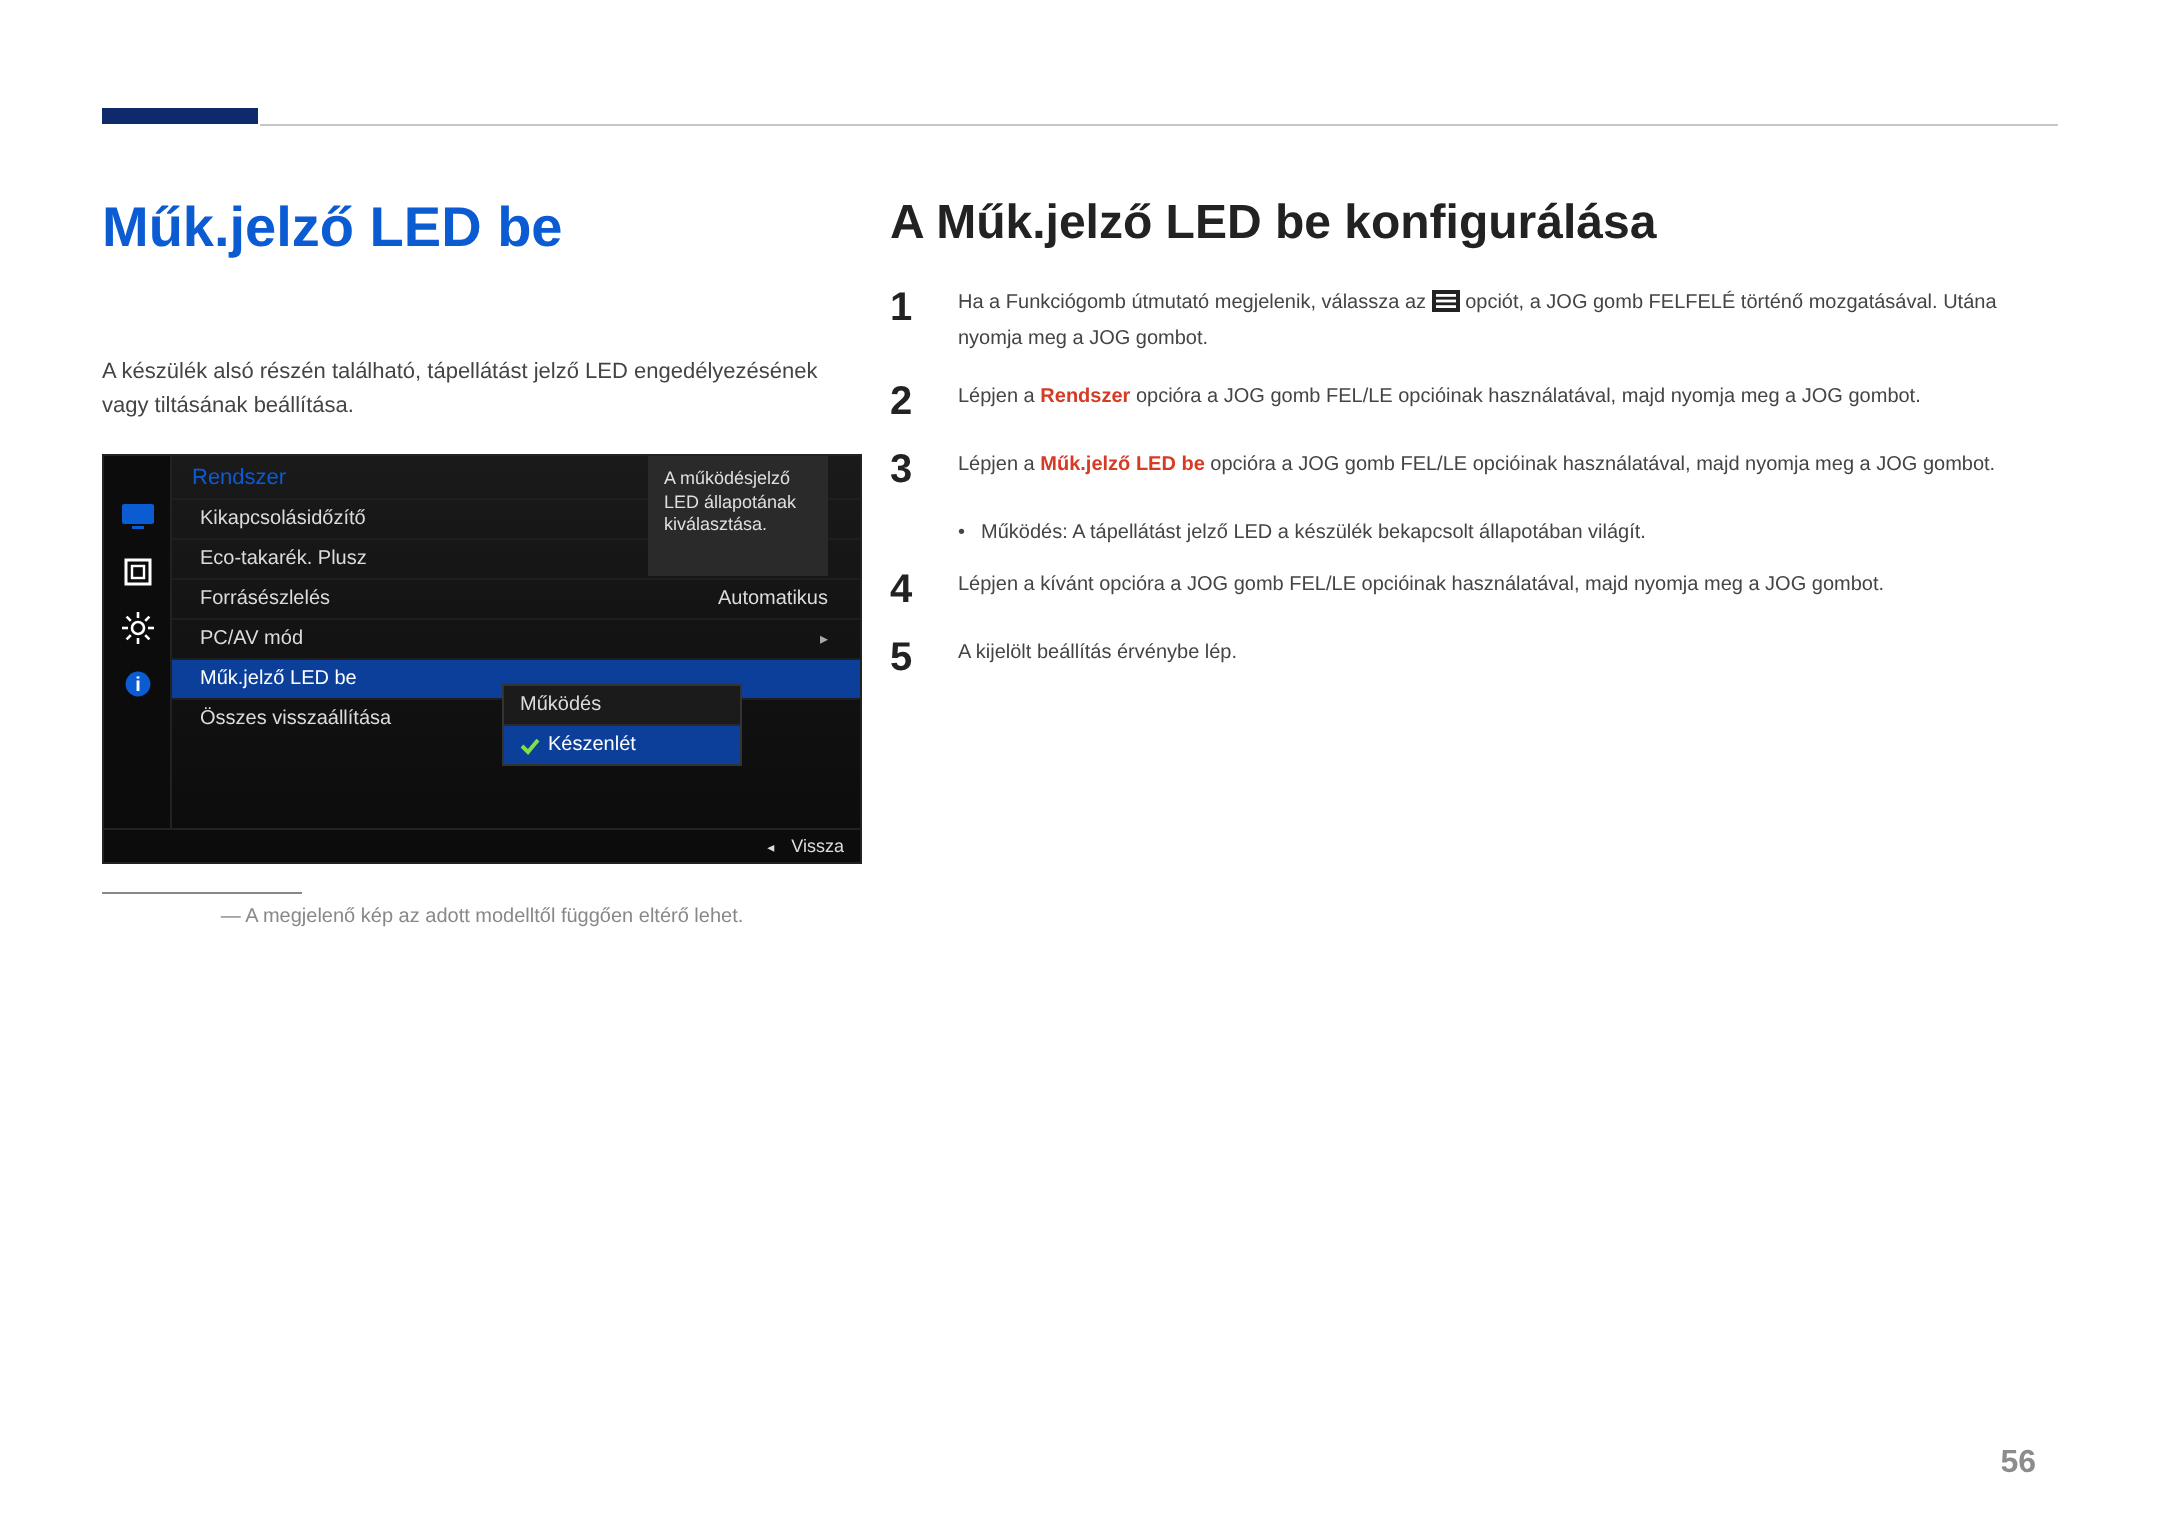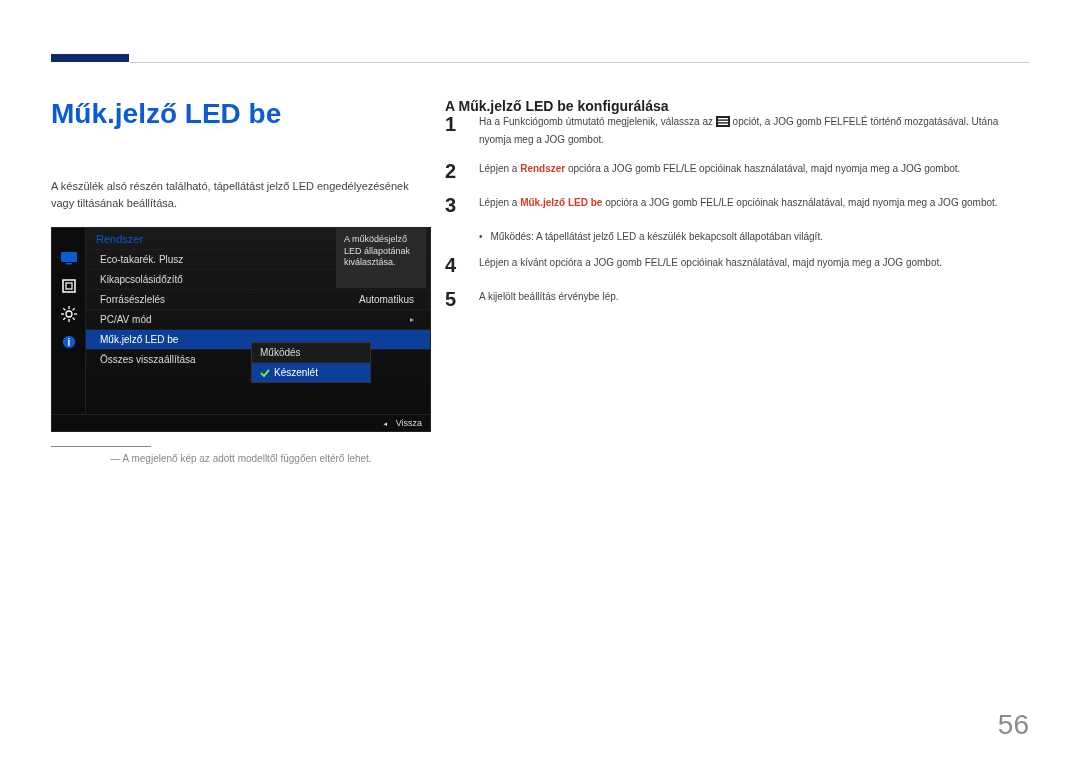--- a/index.html
+++ b/index.html
@@ -107,21 +107,21 @@
     display:flex;
     align-items:center;
     gap:4px;
   }
   .check {
     width:10px;height:10px;
     display:inline-block;
   }
   .osd-tooltip {
     position:absolute;
-    top:0; right:4px;
+    top:0; right:16px;
     width:90px;
     background:#2a2a2a;
     color:#dfdfdf;
     font-size:9px;
     padding:6px 8px;
     line-height:1.3;
     height:60px;
   }
   .osd-footer {
     text-align:right;
@@ -136,23 +136,24 @@
   .note {
     font-size:10px;
     color:#888;
     text-align:center;
   }
   .right-col {
     position: absolute;
     top: 98px; left: 445px; right: 51px;
   }
   .right-title {
-    font-size: 14px;
+    font-size: 24px;
     font-weight: 700;
     color:#222;
+    margin-bottom: 18px;
   }
   .step-row {
     display:flex;
     align-items:flex-start;
     gap:16px;
     margin-bottom:14px;
   }
   .step-num {
     font-size:20px;
     font-weight:600;
@@ -180,24 +181,24 @@
     line-height:1.6;
     display:flex;
     gap:8px;
   }
   .bullets .b::before{
     content:"•";
     color:#444;
   }
   .page-no {
     position:absolute;
-    bottom:22px; right:51px;
-    font-size:28px;
+    bottom:22px; right:62px;
+    font-size:16px;
     color:#8c8c8c;
-    font-weight:400;
+    font-weight:700;
   }
 </style>
 </head>
 <body>
 
 <div class="top-bar"></div>
 <div class="top-line"></div>
 
 <div class="left-col">
   <div class="left-title">Műk.jelző LED be</div>
@@ -236,26 +237,26 @@
         <span class="ico">
           <svg width="14" height="14" viewBox="0 0 14 14">
               <circle cx="7" cy="7" r="6.2" fill="#0b5bd3"></circle>
               <text x="7" y="10.5" font-size="10" fill="#fff" text-anchor="middle" font-family="Arial" font-weight="bold">i</text>
             </svg>
         </span>
       </div>
       <div class="osd-menu">
         <div class="menu-title">Rendszer</div>
         <div class="menu-row">
+            <span>Kikapcsolásidőzítő</span>
+            <span class="arrow">▸</span>
+          </div>
+        <div class="menu-row">
             <span>Eco-takarék. Plusz</span>
             <span>Ki</span>
-          </div>
-        <div class="menu-row">
-            <span>Kikapcsolásidőzítő</span>
-            <span class="arrow">▸</span>
           </div>
         <div class="menu-row">
             <span>Forrásészlelés</span>
             <span>Automatikus</span>
           </div>
         <div class="menu-row">
             <span>PC/AV mód</span>
             <span class="arrow">▸</span>
           </div>
         <div class="menu-row selected">

